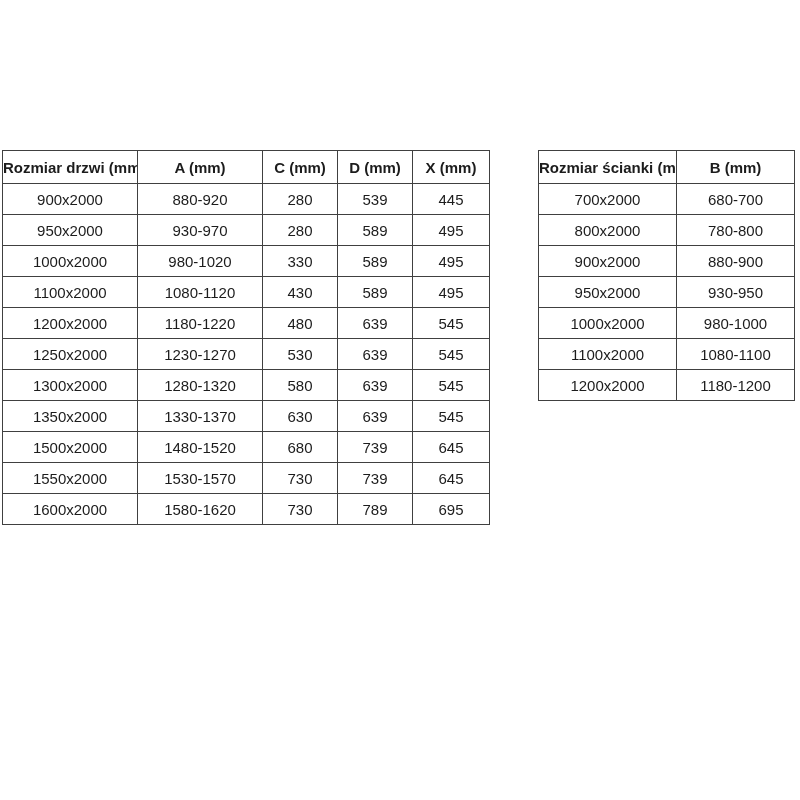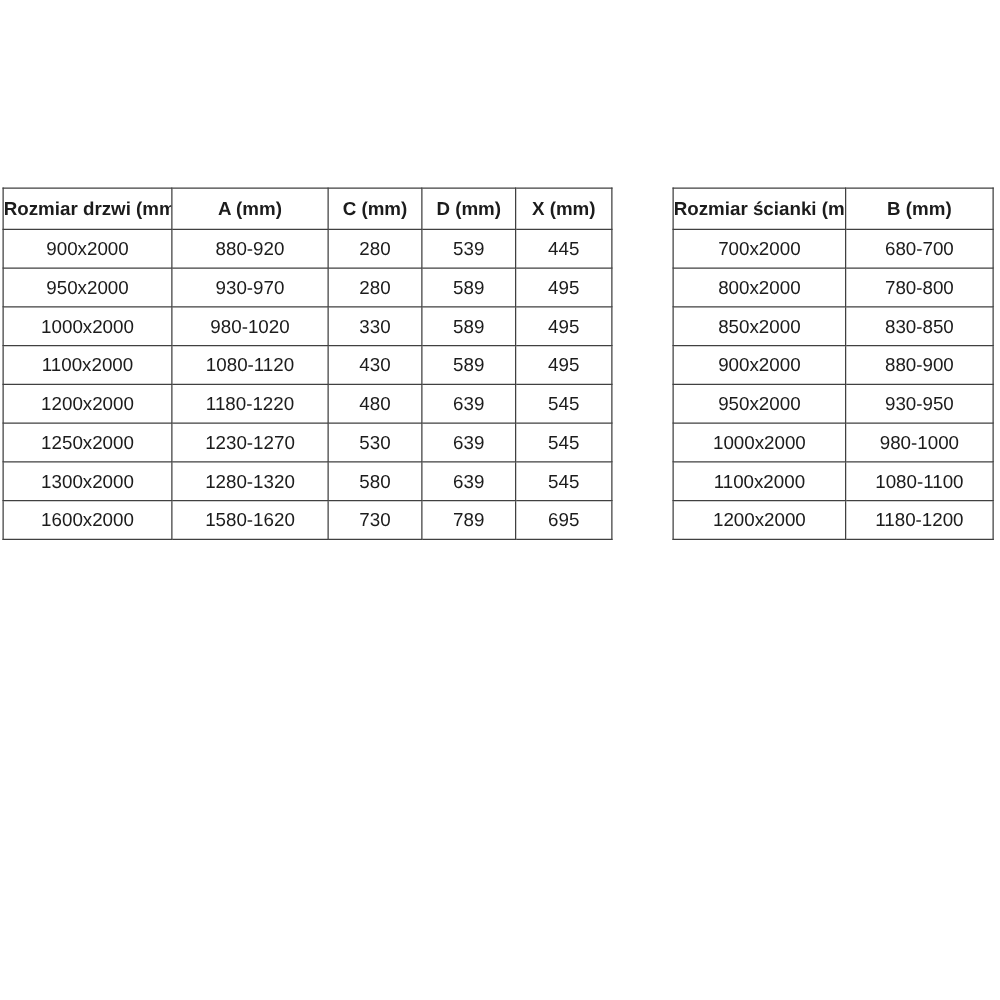--- a/index.html
+++ b/index.html
@@ -118,20 +118,41 @@
           <td>545</td>
         </tr>
         <tr>
           <td>1300x2000</td>
           <td>1280-1320</td>
           <td>580</td>
           <td>639</td>
           <td>545</td>
         </tr>
         <tr>
+          <td>1350x2000</td>
+          <td>1330-1370</td>
+          <td>630</td>
+          <td>639</td>
+          <td>545</td>
+        </tr>
+        <tr>
+          <td>1500x2000</td>
+          <td>1480-1520</td>
+          <td>680</td>
+          <td>739</td>
+          <td>645</td>
+        </tr>
+        <tr>
+          <td>1550x2000</td>
+          <td>1530-1570</td>
+          <td>730</td>
+          <td>739</td>
+          <td>645</td>
+        </tr>
+        <tr>
           <td>1600x2000</td>
           <td>1580-1620</td>
           <td>730</td>
           <td>789</td>
           <td>695</td>
         </tr>
       </tbody>
   </table>
 
   <table class="spec" id="wall-table">
@@ -148,24 +169,20 @@
     <tbody>
         <tr>
           <td>700x2000</td>
           <td>680-700</td>
         </tr>
         <tr>
           <td>800x2000</td>
           <td>780-800</td>
         </tr>
         <tr>
-          <td>850x2000</td>
-          <td>830-850</td>
-        </tr>
-        <tr>
           <td>900x2000</td>
           <td>880-900</td>
         </tr>
         <tr>
           <td>950x2000</td>
           <td>930-950</td>
         </tr>
         <tr>
           <td>1000x2000</td>
           <td>980-1000</td>

